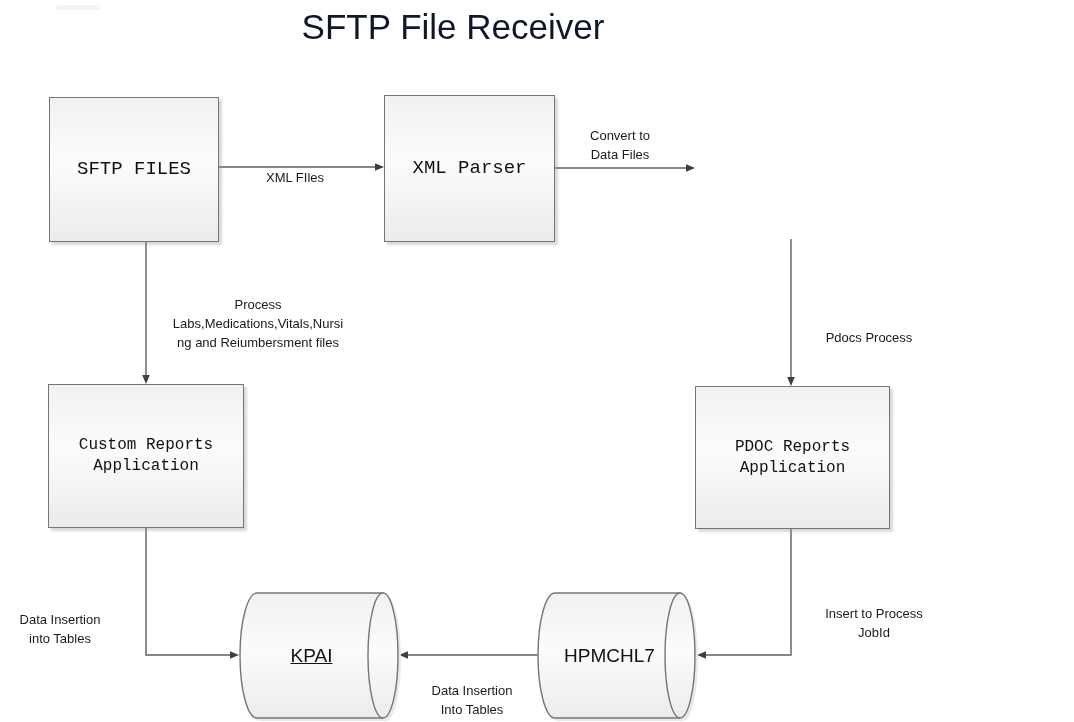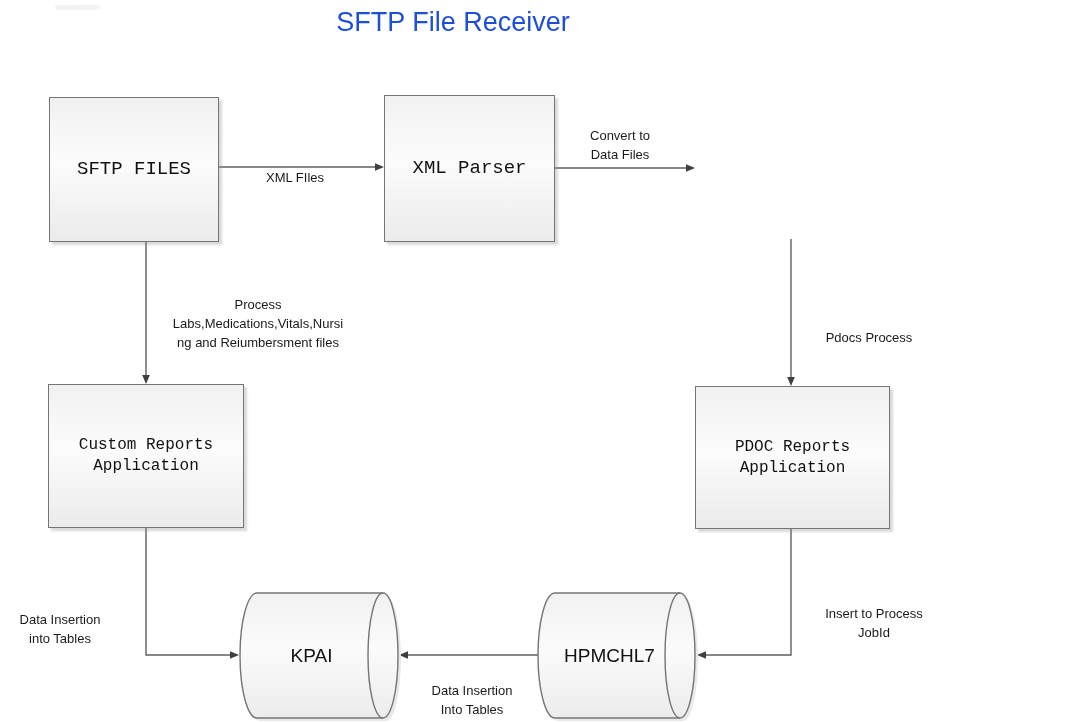--- a/index.html
+++ b/index.html
@@ -2,21 +2,21 @@
 <html><head>
 <meta charset="utf-8">
 <style>
   html,body{margin:0;padding:0;background:#ffffff;}
   .canvas{
     position:relative;width:1074px;height:722px;background:#ffffff;overflow:hidden;
     font-family:"Liberation Sans", sans-serif;color:#1a1a1a;
   }
   .title{
     position:absolute;left:453px;top:7px;transform:translateX(-50%);
-    font-size:27px;color:#1d4ed8;white-space:nowrap;
+    font-size:35px;color:#0f172a;white-space:nowrap;
   }
   .node{
     position:absolute;display:flex;align-items:center;justify-content:center;
     border:1.4px solid #757575;
     background:linear-gradient(180deg,#f1f1f1 0%,#fcfcfc 45%,#ebebeb 100%);
     box-shadow:3px 3px 2px rgba(150,150,150,0.35);
     text-align:center;color:#111;font-family:Liberation Mono, monospace;
   }
   .node .lbl{white-space:pre-line;line-height:1.3;}
   .fs19{font-size:19px;}
@@ -99,21 +99,21 @@
     <div class="node fs16" style="left:48px;top:384px;width:194px;height:142px;">
       <span class="lbl">Custom Reports
 Application</span>
     </div>
 
     <div class="node fs16" style="left:695px;top:386px;width:193px;height:141px;">
       <span class="lbl">PDOC Reports
 Application</span>
     </div>
 
-    <div class="cyl-label" style="left:240px;top:593px;width:143px;height:125px;">KPAI</div>
+    <div class="cyl-label" style="left:240px;top:593px;width:143px;height:125px;text-decoration:underline;">KPAI</div>
     <div class="cyl-label" style="left:538px;top:593px;width:143px;height:125px;">HPMCHL7</div>
 
     <div class="edge-label" style="left:295px;top:132px;margin-top:36px;">XML FIles</div>
 
     <div class="edge-label" style="left:620px;top:126px;">Convert to
 Data Files</div>
 
     <div class="edge-label" style="left:258px;top:295px;">Process
 Labs,Medications,Vitals,Nursi
 ng and Reiumbersment files</div>

